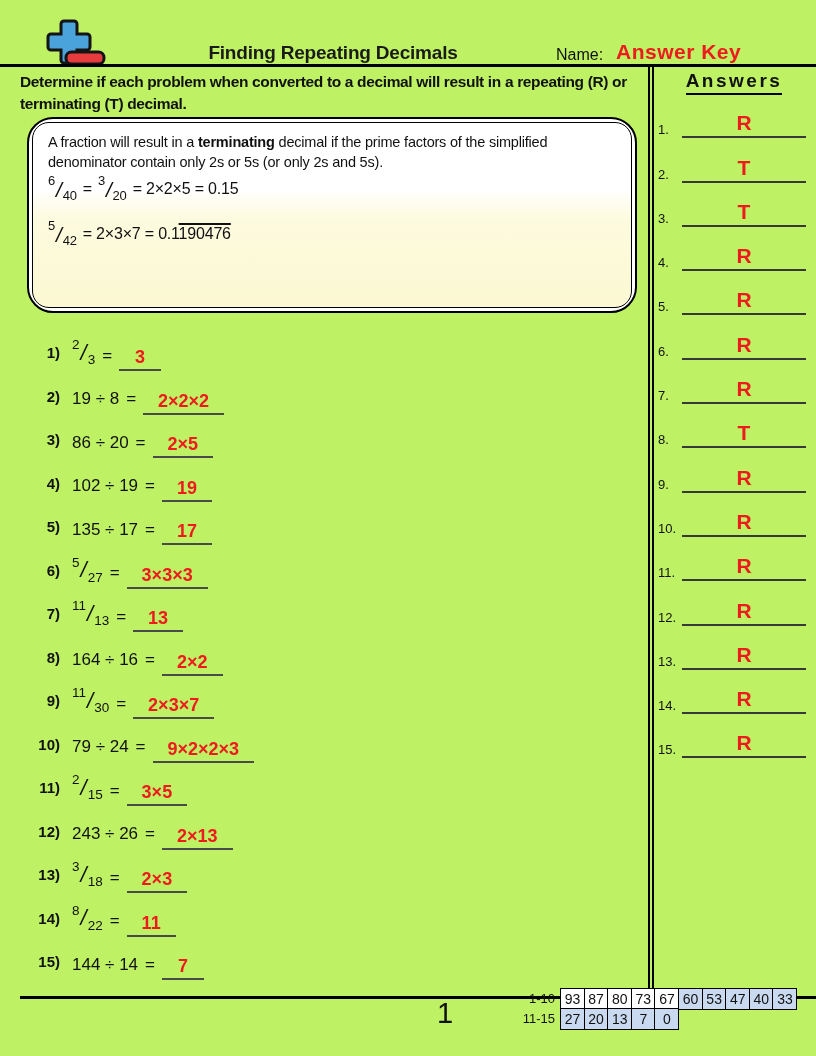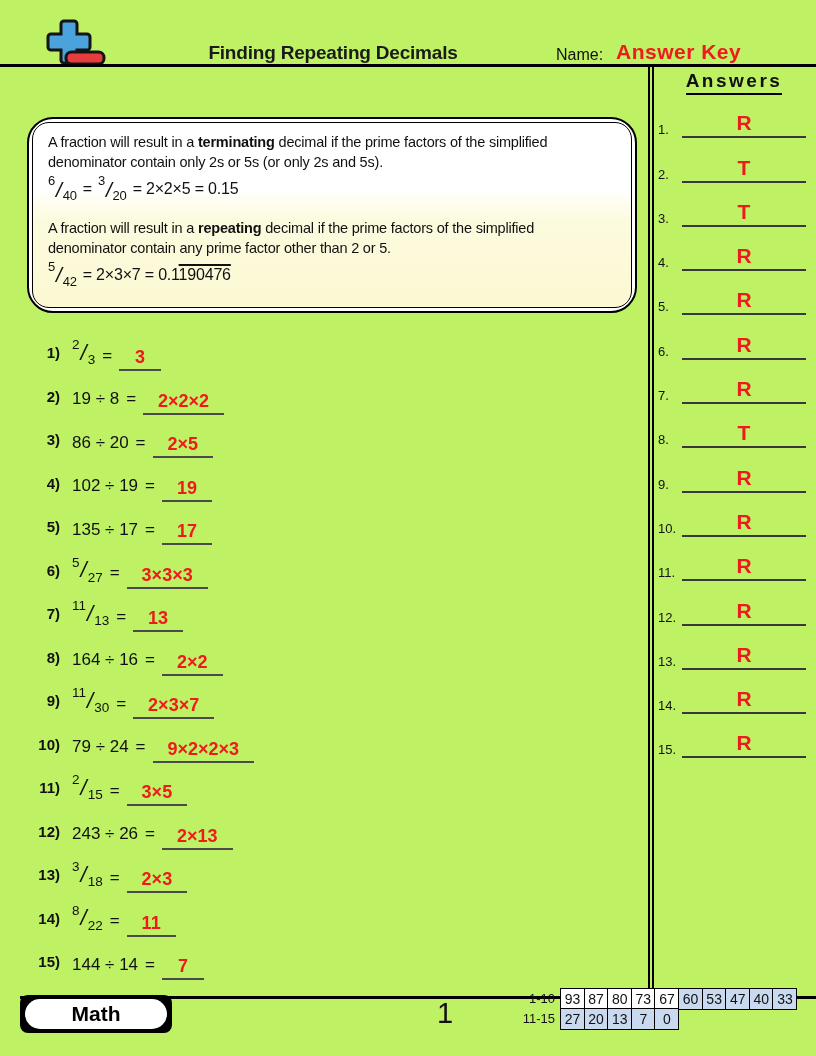--- a/index.html
+++ b/index.html
@@ -104,40 +104,40 @@
 
   <svg class="logo" viewBox="0 0 62 47" aria-hidden="true">
     <path d="M18 2 h10 a3 3 0 0 1 3 3 v10 h10 a3 3 0 0 1 3 3 v10 a3 3 0 0 1 -3 3 h-10 v10 a3 3 0 0 1 -3 3 h-10 a3 3 0 0 1 -3 -3 v-10 H5 a3 3 0 0 1 -3 -3 v-10 a3 3 0 0 1 3 -3 h10 V5 a3 3 0 0 1 3 -3 z" fill="#4aa3da" stroke="#141414" stroke-width="3"></path>
     <rect x="20" y="33" width="38" height="12" rx="5.5" fill="#e63c3e" stroke="#141414" stroke-width="3"></rect>
   </svg>
   <div class="page-title">Finding Repeating Decimals</div>
   <div class="name-label">Name:</div>
   <div class="answer-key">Answer Key</div>
   <div class="header-rule"></div>
 
+  <div class="instructions">Determine if each problem when converted to a decimal will result in a repeating (R) or terminating (T) decimal.</div>
 
   <div class="infobox">
     <div class="infobox-inner">
       <div><span>A fraction will result in a </span><span class="rule-bold">terminating</span><span> decimal if the prime factors of the simplified denominator contain only 2s or 5s (or only 2s and 5s).</span></div>
       <div class="example-line">
         <span class="frac">
             <span class="frac-num">6</span>
             <span class="frac-slash">/</span>
             <span class="frac-den">40</span>
           </span>
         <span class="ex-eq">=</span>
         <span class="frac">
             <span class="frac-num">3</span>
             <span class="frac-slash">/</span>
             <span class="frac-den">20</span>
           </span>
         <span class="ex-tail">= 2×2×5 = 0.15</span>
       </div>
       <div class="example-gap"></div>
-      <div><span>A fraction will result in a </span><span class="rule-bold">repeating</span><span> decimal if the prime factors of the simplified denominator contain any prime factor other than 2 or 5.</span></div>
       <div class="example-line">
         <span class="frac">
             <span class="frac-num">5</span>
             <span class="frac-slash">/</span>
             <span class="frac-den">42</span>
           </span>
         <span class="ex-tail"><span>= 2×3×7 = 0.1</span><span class="overline-seg">190476</span></span>
       </div>
     </div>
   </div>
@@ -369,23 +369,20 @@
         </div>
 
         <div class="ans-row">
           <span class="ans-num">15.</span>
           <span class="ans-line"><span class="ans-letter">R</span></span>
         </div>
       </div>
   </div>
 
   <div class="footer-rule"></div>
-  <div class="math-badge">
-    <div class="math-pill">Math</div>
-  </div>
   <div class="page-number">1</div>
   <div class="score-table">
     <div class="score-row">
       <span class="score-label">1-10</span>
 
         <span class="score-cell">93</span>
 
         <span class="score-cell">87</span>
 
         <span class="score-cell">80</span>

